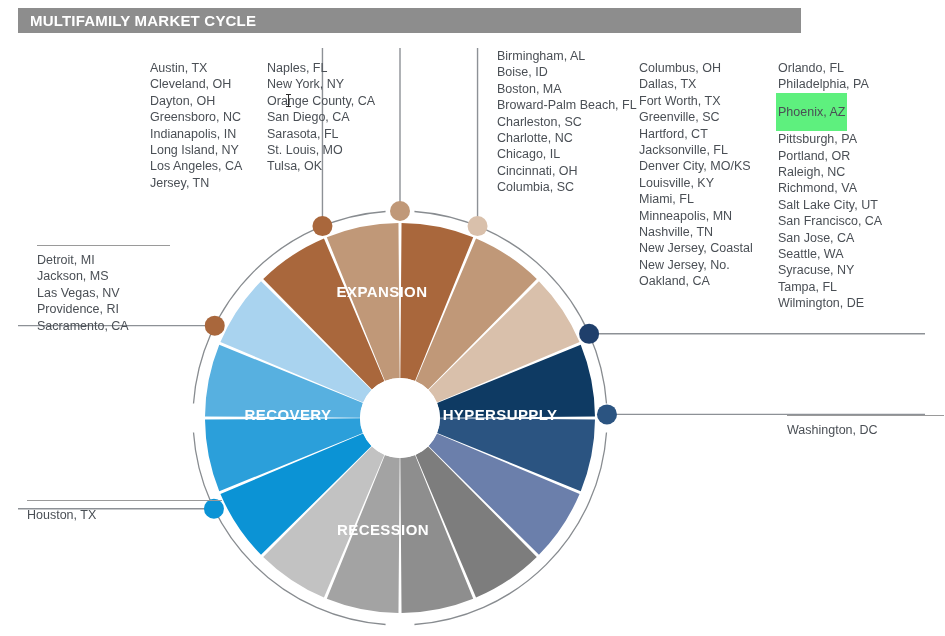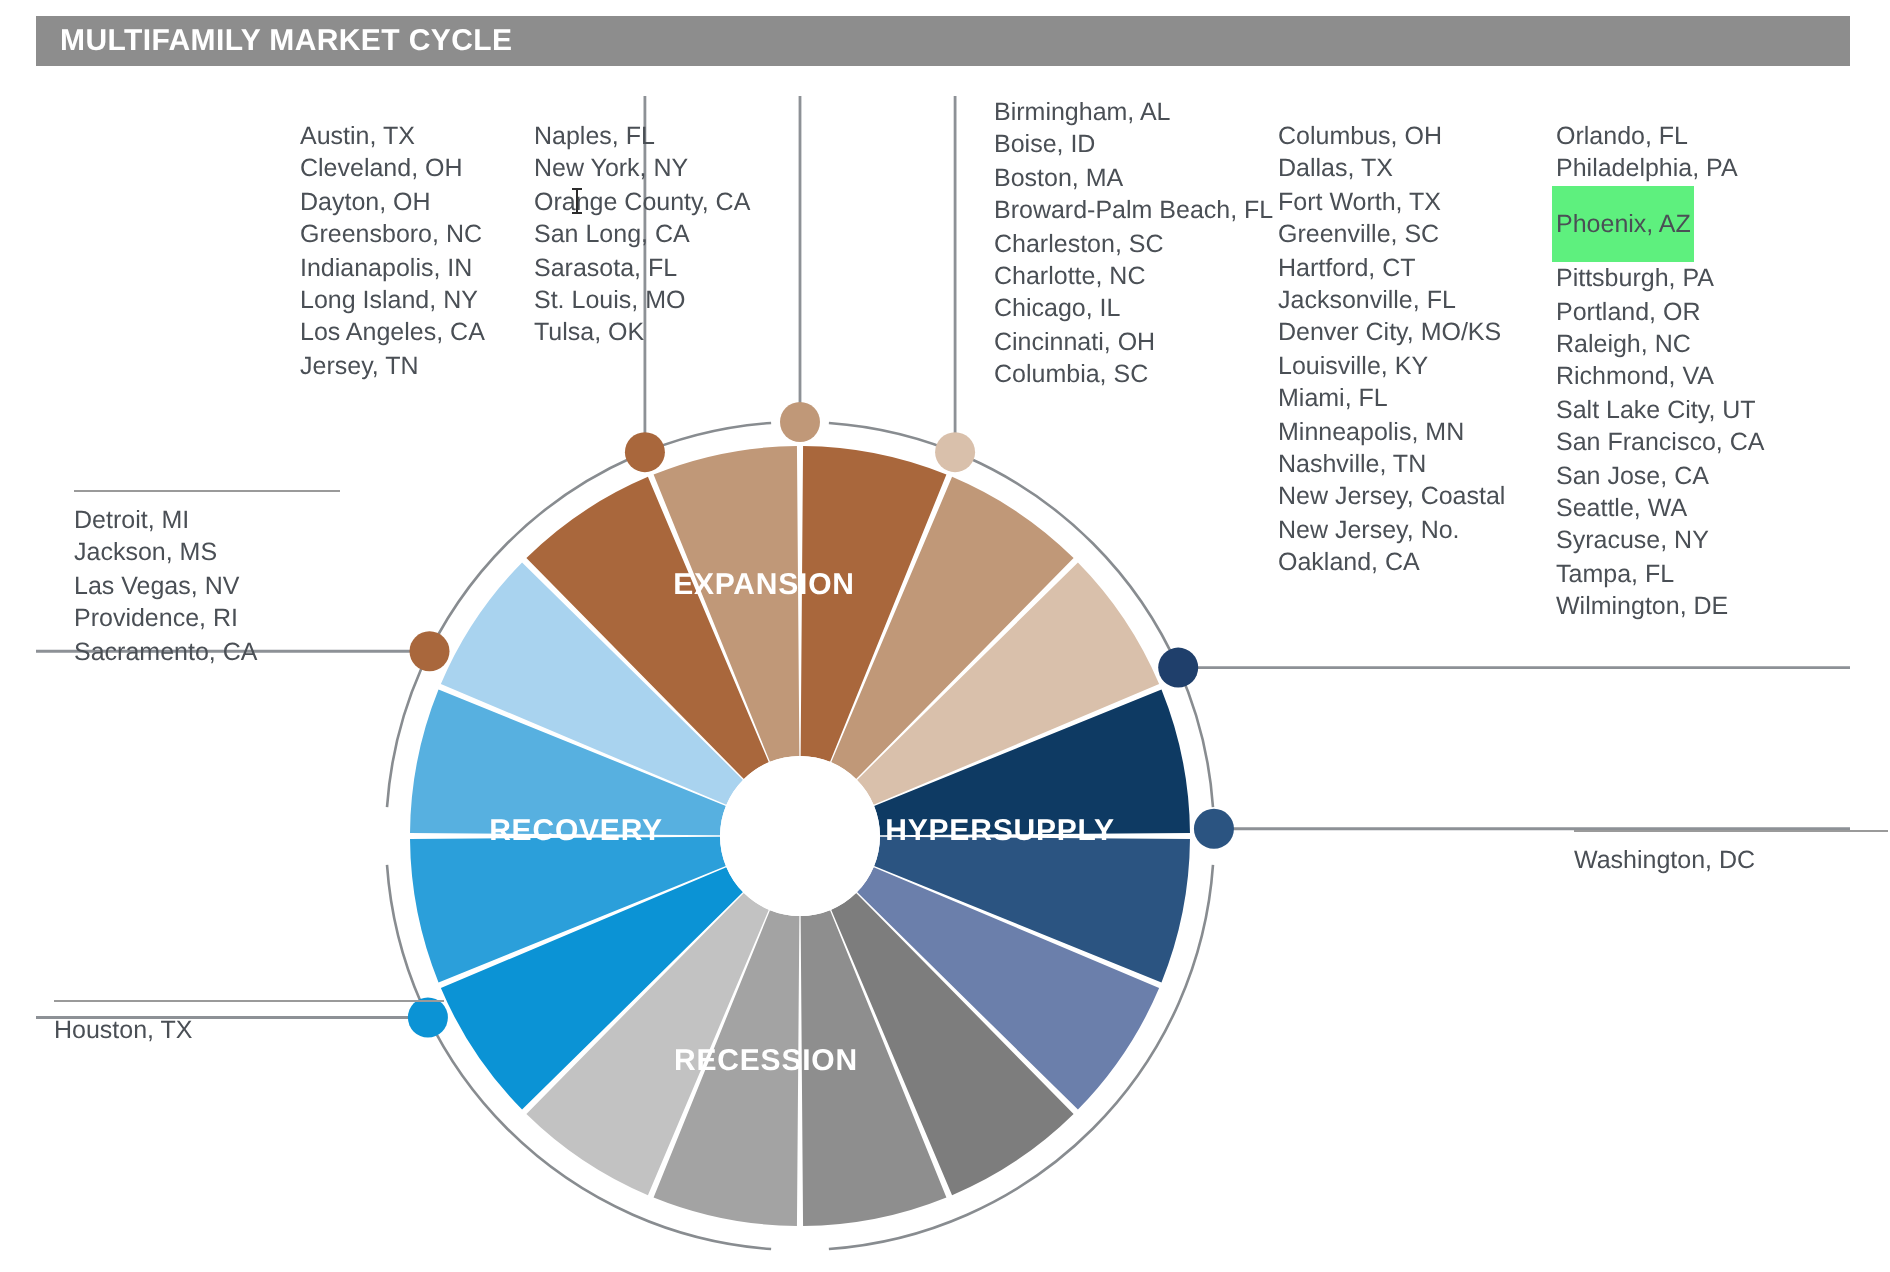--- a/index.html
+++ b/index.html
@@ -7,21 +7,21 @@
     width: 945px; height: 636px;
     background: #ffffff;
     font-family: "Liberation Sans", sans-serif;
     overflow: hidden;
   }
   #root { position: relative; width: 945px; height: 636px; }
 
   
   .header-bar {
     position: absolute; left: 18px; top: 8px;
-    width: 907px; height: 25px;
+    width: 783px; height: 25px;
     background: #8d8d8d;
     display: flex; align-items: center;
   }
   .header-title {
     color: #ffffff;
     font-size: 15px;
     font-weight: bold;
     letter-spacing: 0.2px;
     padding-left: 12px;
     font-family: "Liberation Sans", sans-serif;
@@ -137,21 +137,21 @@
       <span class="city-line">Greensboro, NC</span>
       <span class="city-line">Indianapolis, IN</span>
       <span class="city-line">Long Island, NY</span>
       <span class="city-line">Los Angeles, CA</span>
       <span class="city-line">Jersey, TN</span>
     </div>
   <div class="city-col" id="col2" style="left:267px; top:60px;">
       <span class="city-line">Naples, FL</span>
       <span class="city-line">New York, NY</span>
       <span class="city-line">Orange County, CA</span>
-      <span class="city-line">San Long, CA</span>
+      <span class="city-line">San Diego, CA</span>
       <span class="city-line">Sarasota, FL</span>
       <span class="city-line">St. Louis, MO</span>
       <span class="city-line">Tulsa, OK</span>
     </div>
   <div class="city-col" id="col3" style="left:497px; top:48px;">
       <span class="city-line">Birmingham, AL</span>
       <span class="city-line">Boise, ID</span>
       <span class="city-line">Boston, MA</span>
       <span class="city-line">Broward-Palm Beach, FL</span>
       <span class="city-line">Charleston, SC</span>

